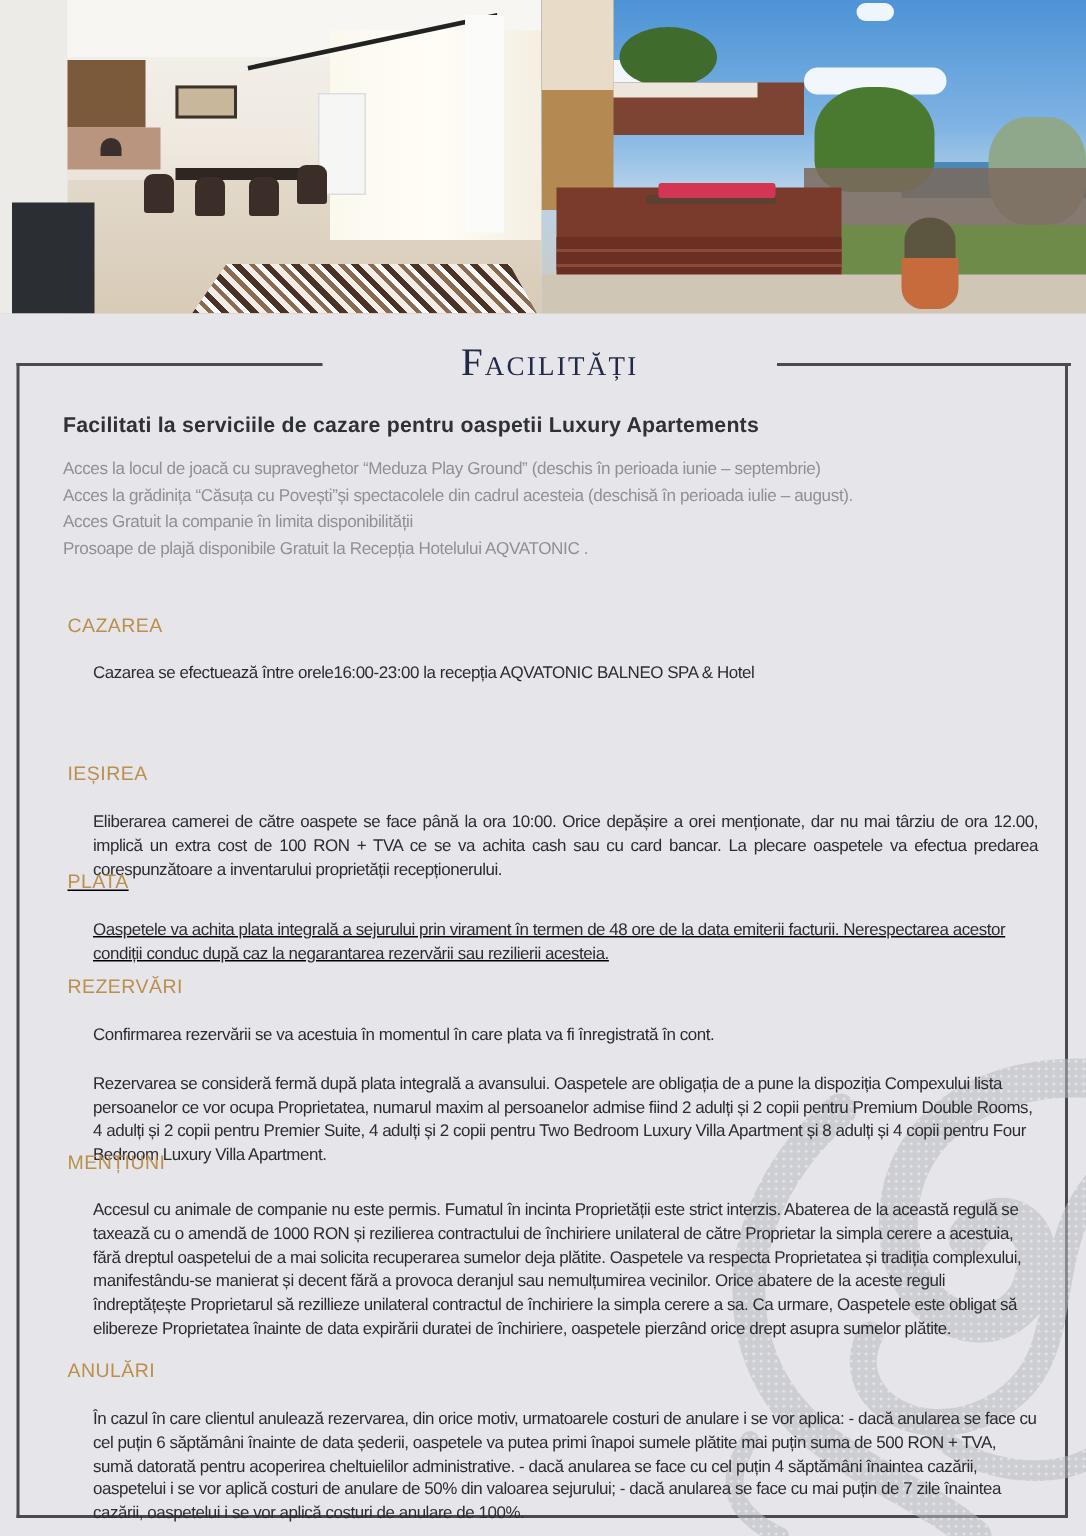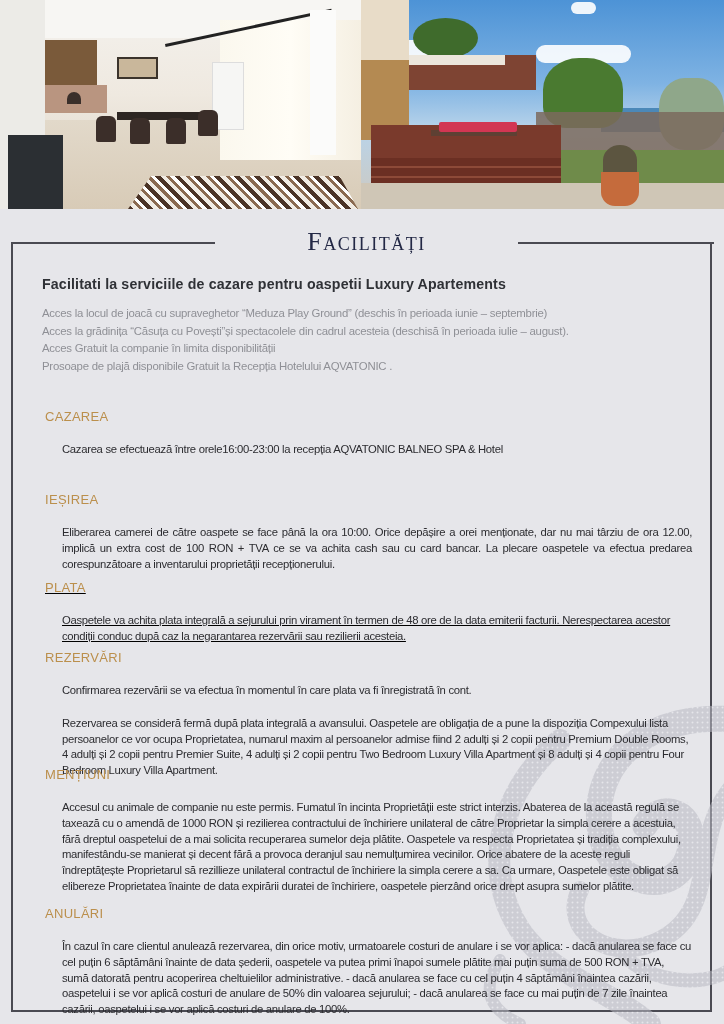--- a/index.html
+++ b/index.html
@@ -75,21 +75,21 @@
 
     .watermark { position: absolute; left: 440px; top: 700px; width: 300px; height: 324px; opacity: .55; pointer-events: none; }
 
     .section { position: absolute; left: 45px; width: 664px; }
     .section h2 {
       margin: 0 0 6px 0; font-size: 13px; font-weight: normal; color: #bb8f4c; letter-spacing: 0.3px; line-height: 16px;
     }
     .section p { margin: 17px; font-size: 11.3px; line-height: 15.8px; color: #2c2c30; letter-spacing: -0.3px; }
     .section p.just { text-align: justify; }
     .sec-cazarea { top: 409px; }
-    .sec-iesirea { top: 492px; }
+    .sec-iesirea { top: 508px; }
     .sec-plata { top: 580px; text-decoration: underline; }
     .sec-rezervari { top: 650px; }
     .sec-mentiuni { top: 767px; }
     .sec-anulari { top: 906px; }
   </style>
 </head>
 <body>
 
 <div class="banner">
   <div class="photo photo-interior">
@@ -177,21 +177,21 @@
   <p class="just">Eliberarea camerei de către oaspete se face până la ora 10:00. Orice depășire a orei menționate, dar nu mai târziu de ora 12.00, implică un extra cost de 100 RON + TVA ce se va achita cash sau cu card bancar. La plecare oaspetele va efectua predarea corespunzătoare a inventarului proprietății recepționerului.</p>
 </div>
 
 <div class="section sec-plata">
   <h2>PLATA</h2>
   <p>Oaspetele va achita plata integrală a sejurului prin virament în termen de 48 ore de la data emiterii facturii. Nerespectarea acestor condiții conduc după caz la negarantarea rezervării sau rezilierii acesteia.</p>
 </div>
 
 <div class="section sec-rezervari">
   <h2>REZERVĂRI</h2>
-  <p>Confirmarea rezervării se va efectua în momentul în care plata va fi înregistrată în cont.</p>
+  <p>Confirmarea rezervării se va acestuia în momentul în care plata va fi înregistrată în cont.</p>
   <p>Rezervarea se consideră fermă după plata integrală a avansului. Oaspetele are obligația de a pune la dispoziția Compexului lista persoanelor ce vor ocupa Proprietatea, numarul maxim al persoanelor admise fiind 2 adulți și 2 copii pentru Premium Double Rooms, 4 adulți și 2 copii pentru Premier Suite, 4 adulți și 2 copii pentru Two Bedroom Luxury Villa Apartment și 8 adulți și 4 copii pentru Four Bedroom Luxury Villa Apartment.</p>
 </div>
 
 <div class="section sec-mentiuni">
   <h2>MENȚIUNI</h2>
   <p>Accesul cu animale de companie nu este permis. Fumatul în incinta Proprietății este strict interzis. Abaterea de la această regulă se taxează cu o amendă de 1000 RON și rezilierea contractului de închiriere unilateral de către Proprietar la simpla cerere a acestuia, fără dreptul oaspetelui de a mai solicita recuperarea sumelor deja plătite. Oaspetele va respecta Proprietatea și tradiția complexului, manifestându-se manierat și decent fără a provoca deranjul sau nemulțumirea vecinilor. Orice abatere de la aceste reguli îndreptățește Proprietarul să rezillieze unilateral contractul de închiriere la simpla cerere a sa. Ca urmare, Oaspetele este obligat să elibereze Proprietatea înainte de data expirării duratei de închiriere, oaspetele pierzând orice drept asupra sumelor plătite.</p>
 </div>
 
 <div class="section sec-anulari">
   <h2>ANULĂRI</h2>

